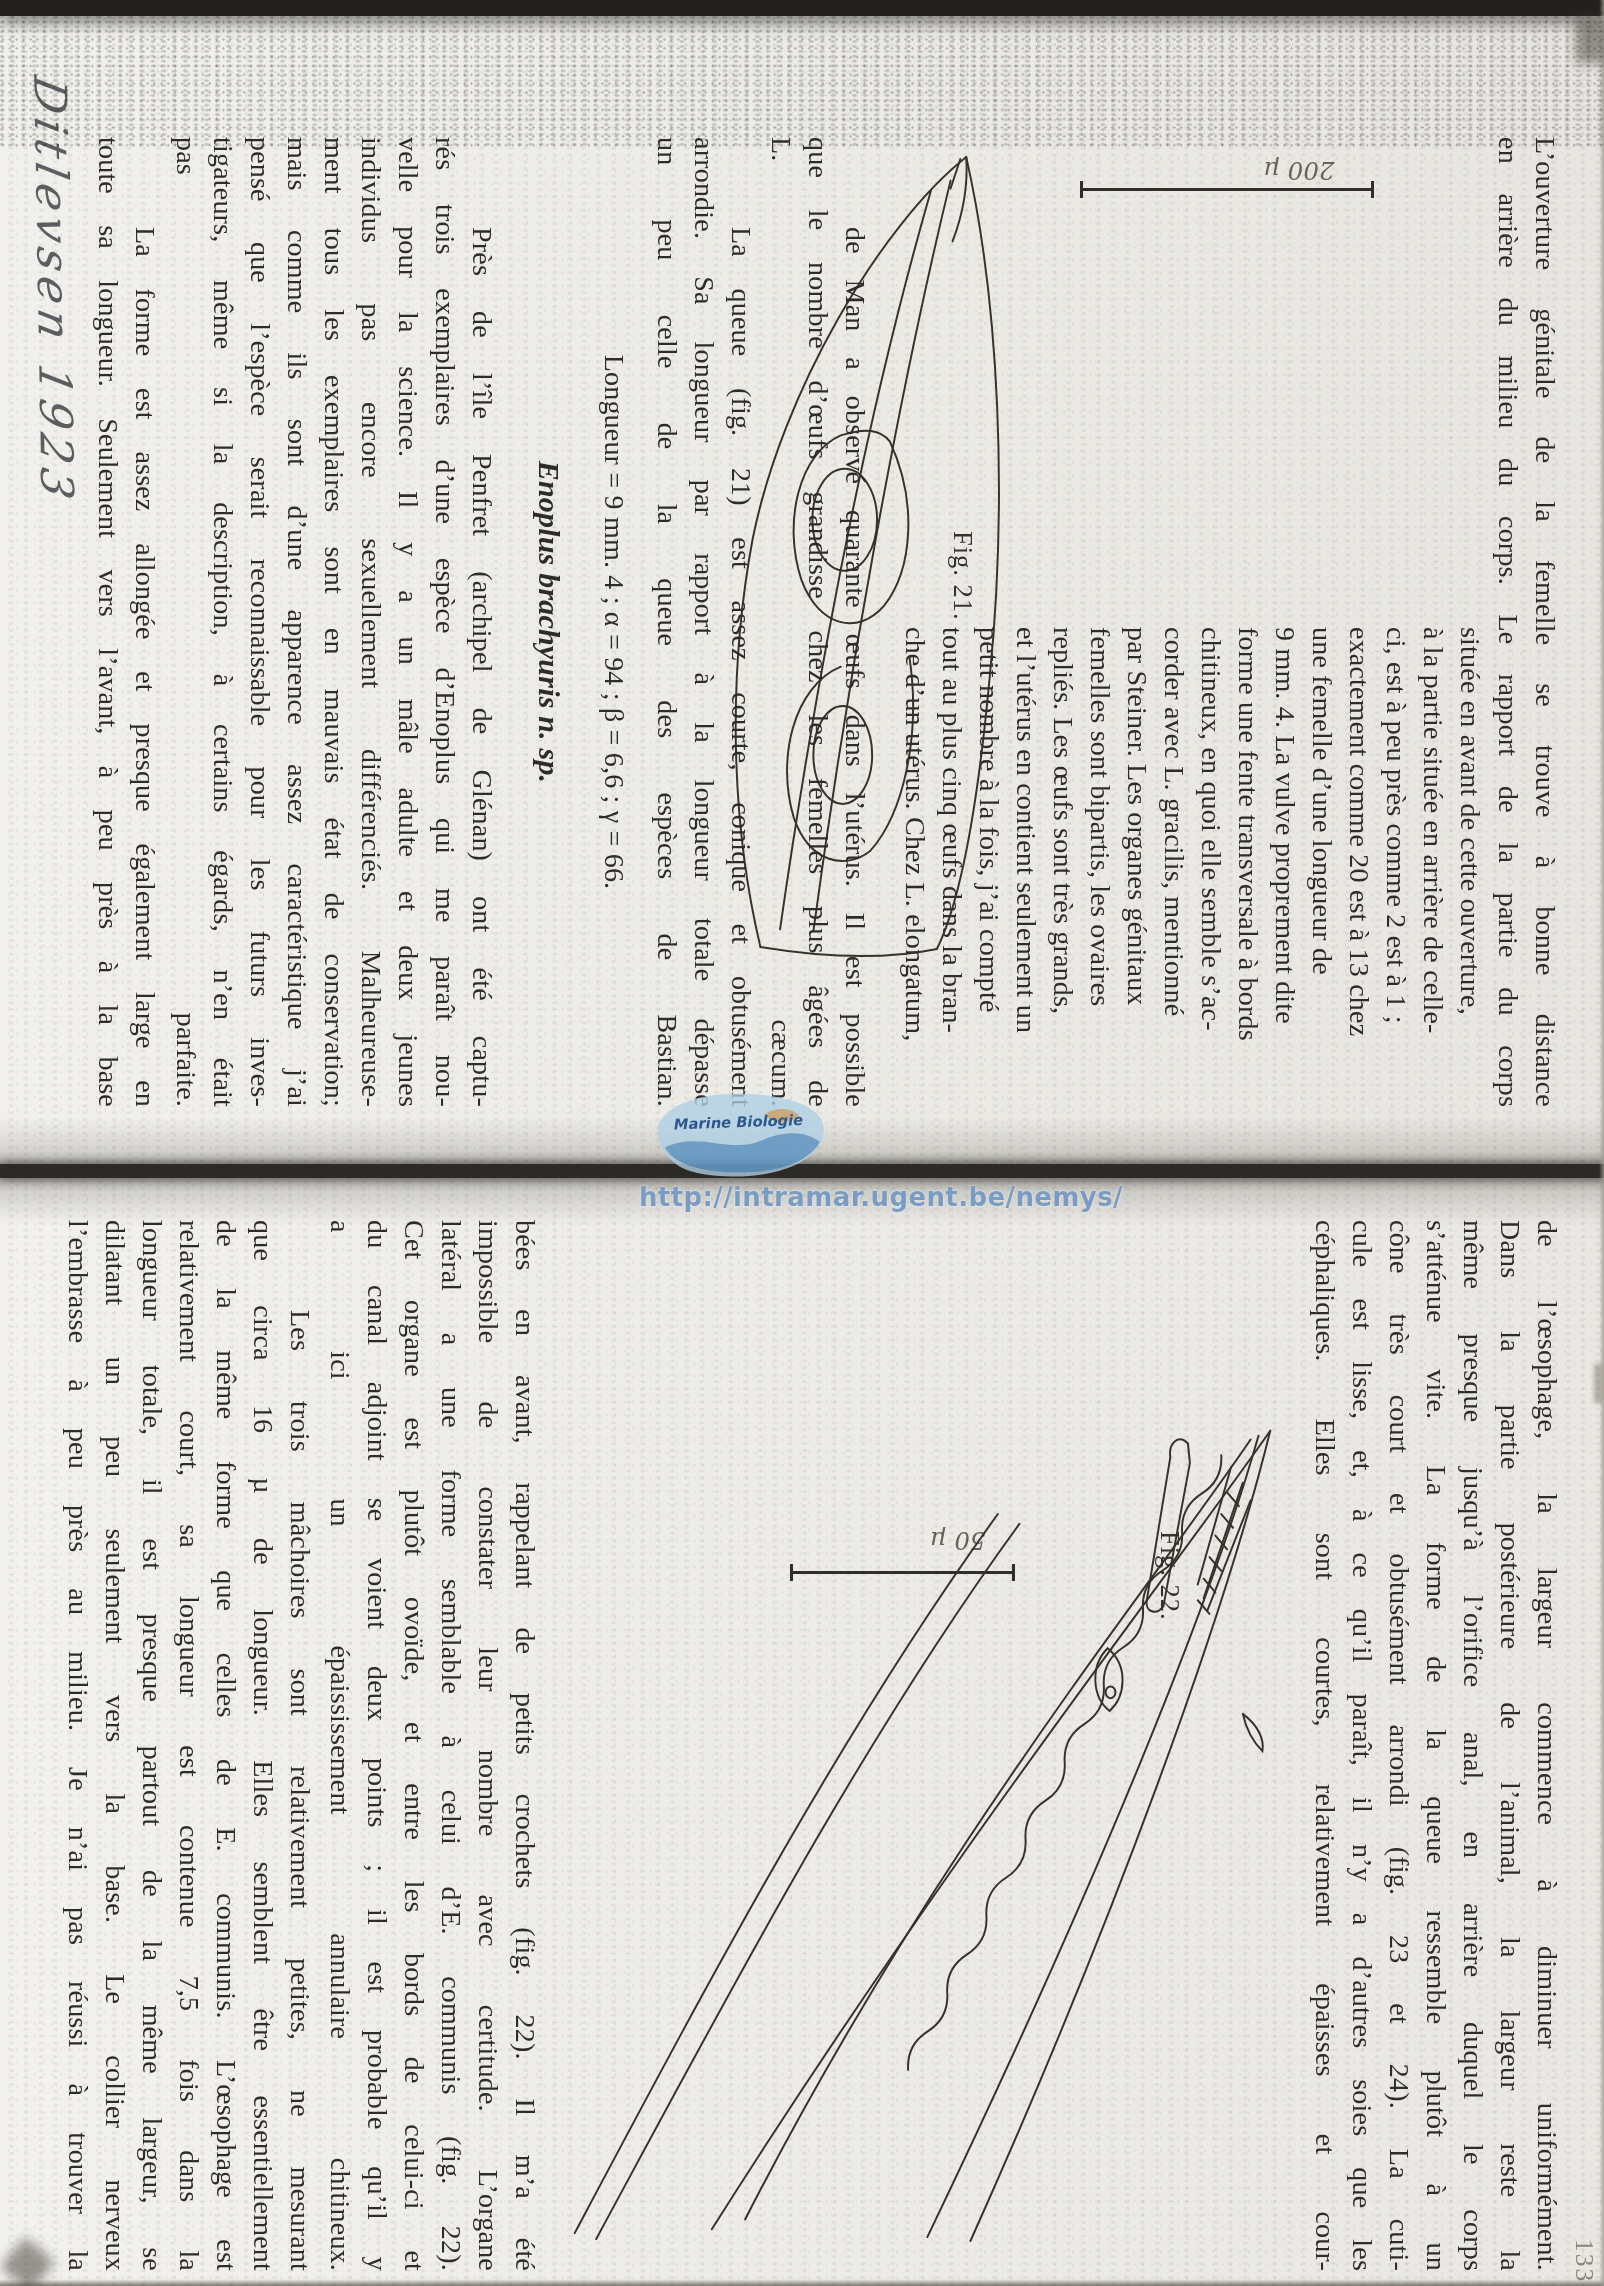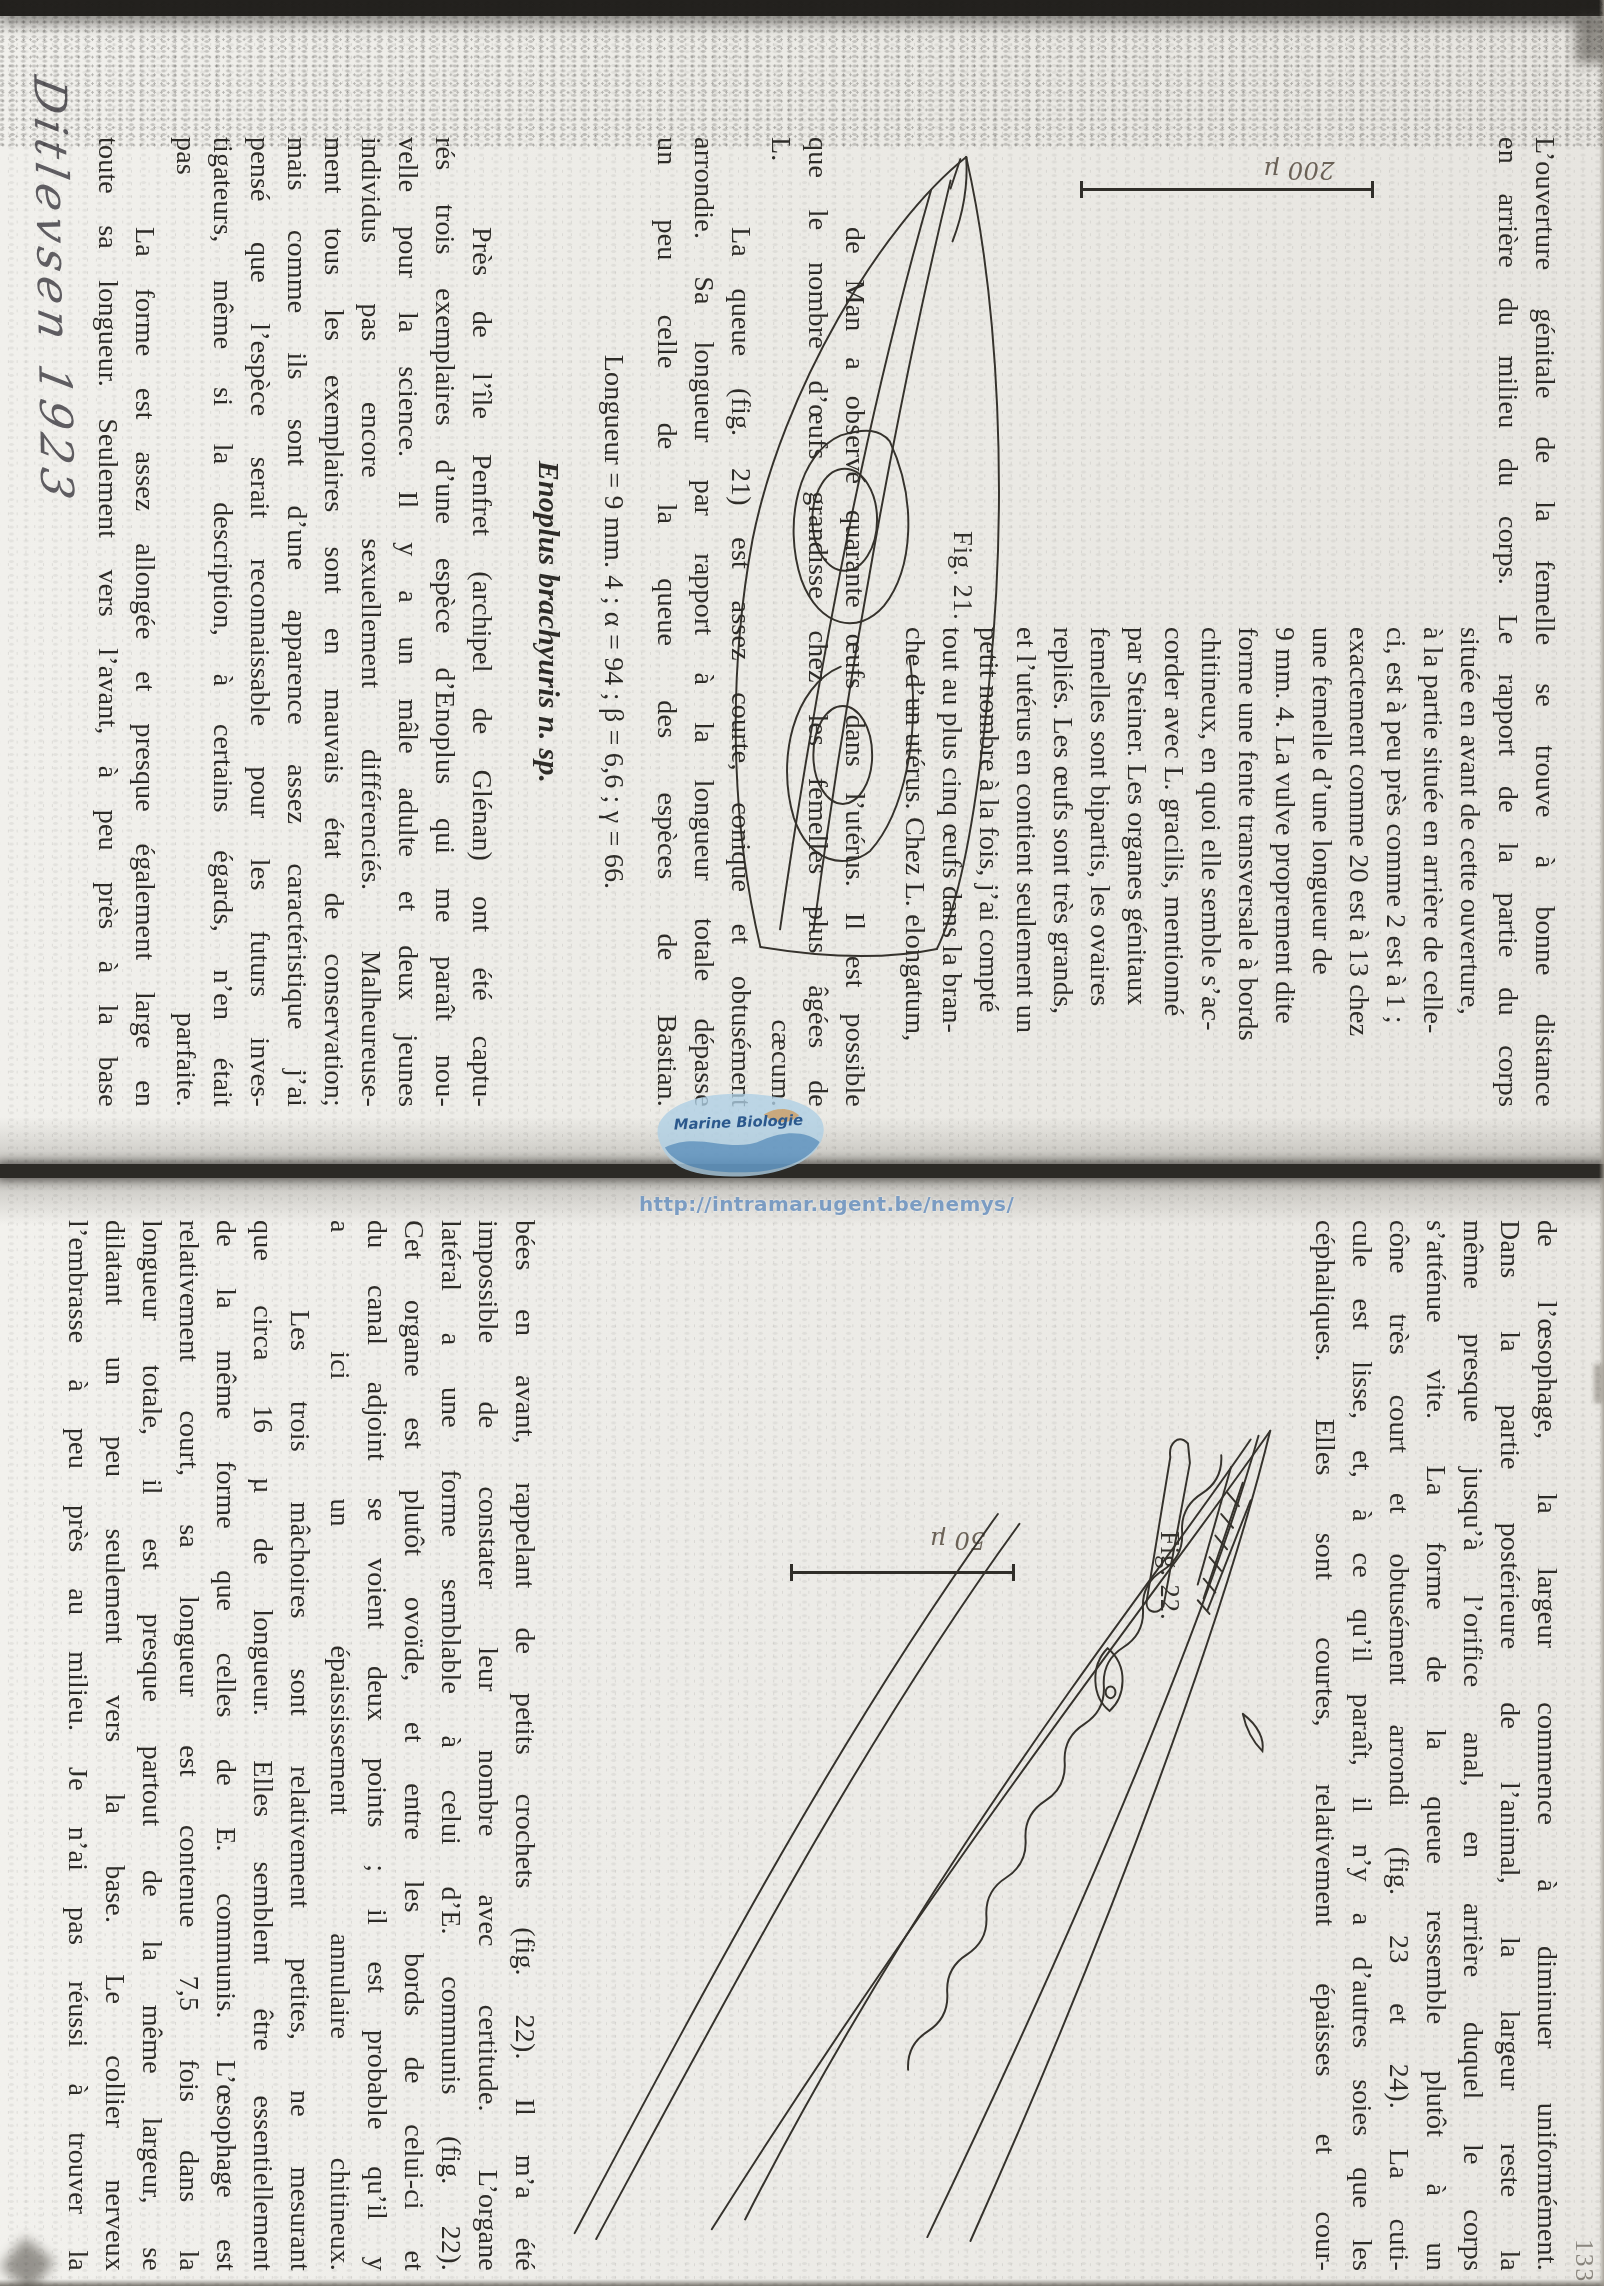--- a/index.html
+++ b/index.html
@@ -37,21 +37,21 @@
   .scale-bar{position:absolute;width:2.9px;background:#302e29;}
   .scale-bar:before,.scale-bar:after{content:"";position:absolute;left:-6.9px;width:16.7px;height:2.9px;background:#302e29;}
   .scale-bar:before{top:0;} .scale-bar:after{bottom:0;}
   svg.fig{position:absolute;overflow:visible;}
   svg.fig path,svg.fig line,svg.fig ellipse{fill:none;stroke:#35322c;stroke-width:2;stroke-linecap:round;}
   #signature{position:absolute;left:78px;top:1525px;font-family:"DejaVu Serif",serif;font-style:italic;font-size:45px;color:#46444a;transform:skewX(-12deg) rotate(-1deg);letter-spacing:5.9px;opacity:.85;}
   #page-num{position:absolute;left:1066px;top:5.9px;font-size:25.5px;color:#8a867e;letter-spacing:2px;}
   #header-smudge{position:absolute;left:191px;top:2px;width:39px;height:8.8px;background:#8d887f;filter:blur(2px);opacity:.6;}
   
   #watermark{position:absolute;left:635px;top:1086px;width:412px;height:147px;}
-  #wm-url{position:absolute;left:3.9px;top:106px;font-family:"DejaVu Sans",sans-serif;font-weight:bold;font-size:20px;color:#7b9cc2;letter-spacing:0.4px;text-shadow:0 0 2px rgba(255,255,255,.8);}
+  #wm-url{position:absolute;left:3.9px;top:96px;font-family:"DejaVu Sans",sans-serif;font-weight:bold;font-size:26px;color:#7b9cc2;letter-spacing:0.4px;text-shadow:0 0 2px rgba(255,255,255,.8);}
   #wm-logo{position:absolute;left:5.9px;top:0;transform:rotate(-2deg);opacity:.92;}
 </style>
 </head>
 <body>
 
 <div id="screen">
   <div id="spread">
 
     <div class="page" id="page1">
 

